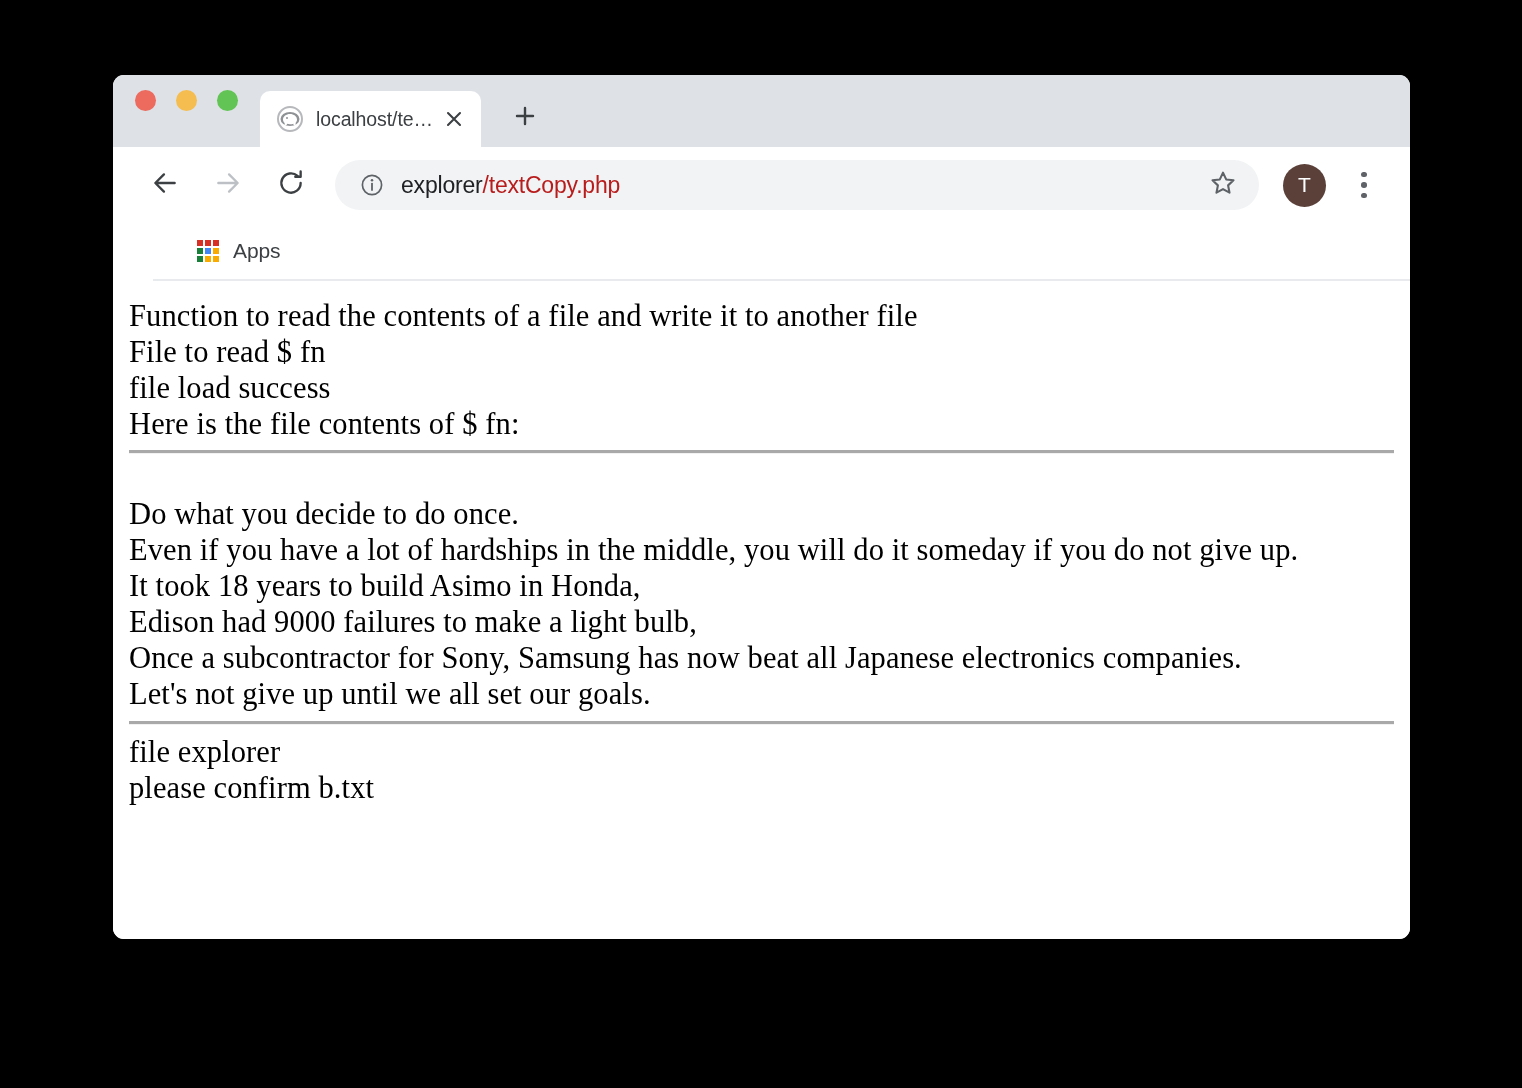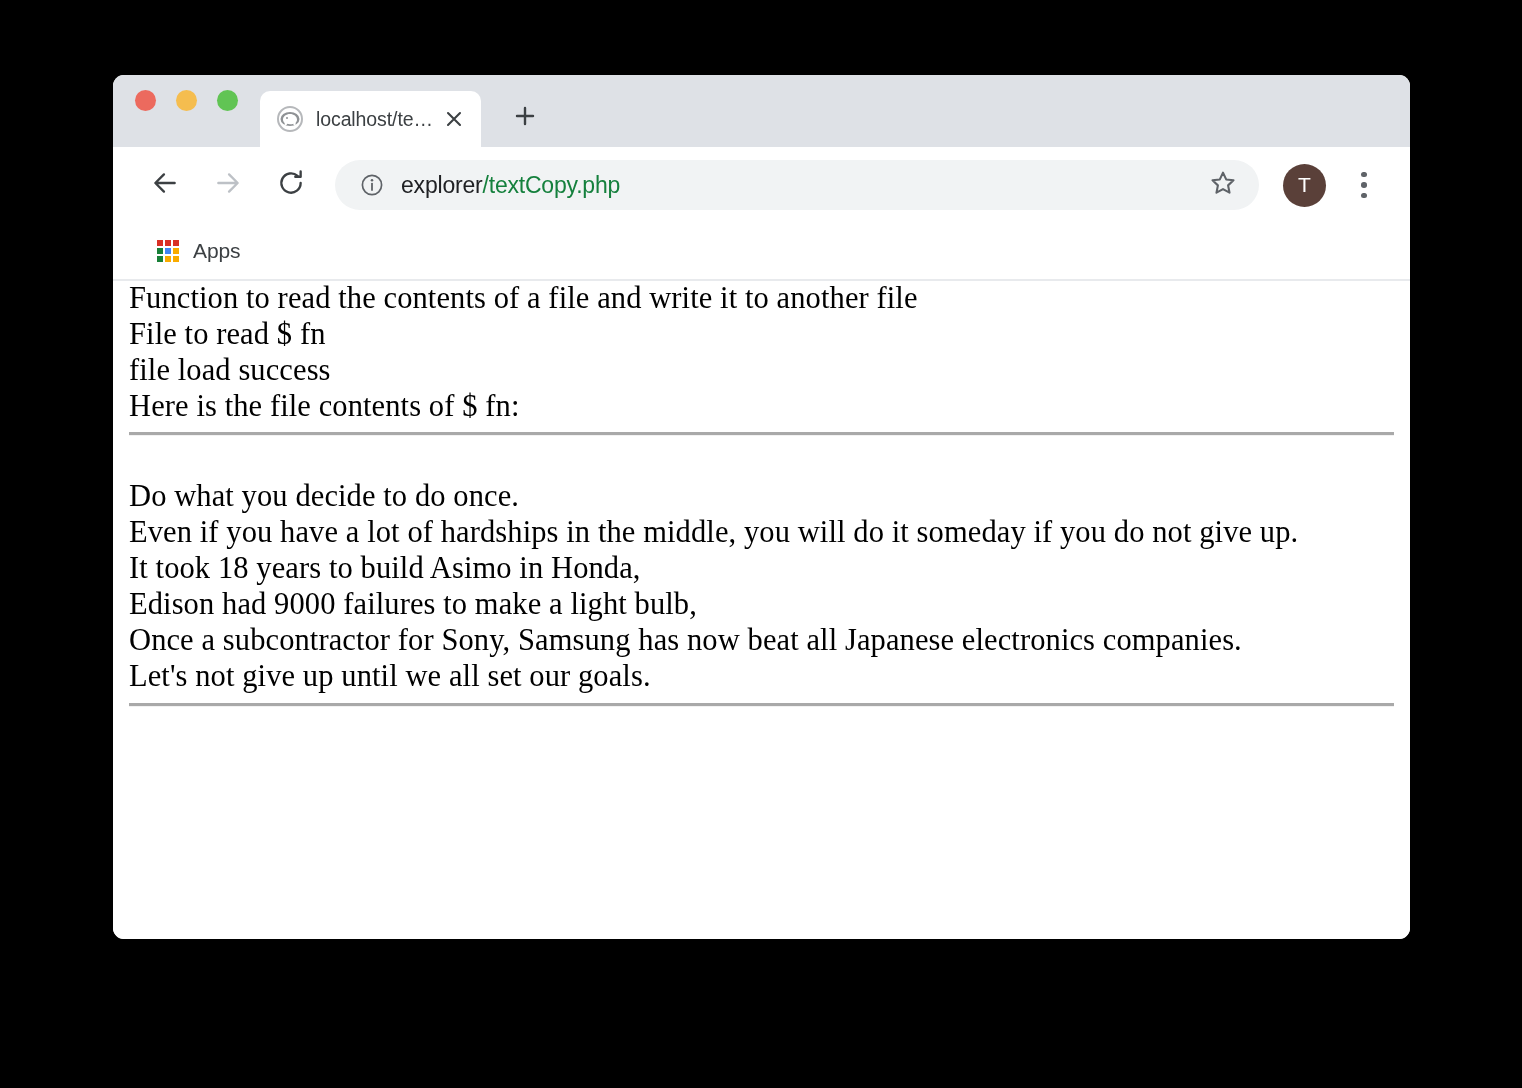--- a/index.html
+++ b/index.html
@@ -162,21 +162,21 @@
 
   .omnibox-url {
     flex: 1 1 auto;
     font-size: 23px;
     color: #202124;
     white-space: nowrap;
     overflow: hidden;
     min-width: 0;
     letter-spacing: -0.2px;
   }
-  .omnibox-url .dim { color: #15803d; }
+  .omnibox-url .dim { color: #b91c1c; }
 
   .star-btn {
     width: 44px;
     height: 44px;
     flex: 0 0 auto;
     display: flex;
     align-items: center;
     justify-content: center;
     color: #5f6368;
     margin-right: 4px;
@@ -217,20 +217,21 @@
 
   
   .bookmarks {
     height: 58px;
     background: #ffffff;
     display: flex;
     align-items: center;
     padding-left: 36px;
     border-bottom: 2px solid #e8eaed;
     flex: 0 0 auto;
+    margin-left: 40px;
   }
   .bookmark-item {
     display: flex;
     align-items: center;
     gap: 14px;
     padding: 5px 8px;
     border-radius: 5px;
   }
   .apps-grid {
     width: 22px;
@@ -244,21 +245,21 @@
   .bookmark-label {
     font-size: 21px;
     color: #3c4043;
     letter-spacing: -0.1px;
   }
 
   
   .page {
     flex: 1 1 auto;
     background: #ffffff;
-    padding: 0 16px 0 16px;
+    padding: 18px 16px 0 16px;
     overflow: hidden;
   }
 
   .pre-block {
     font-family: "Liberation Serif", serif;
     font-size: 30.5px;
     line-height: 1.18;
     color: #000000;
     white-space: pre-wrap;
     margin: 0;
@@ -397,16 +398,18 @@
 Here is the file contents of $ fn:</div>
       <hr class="rule">
       <div class="pre-block">
 Do what you decide to do once.
 Even if you have a lot of hardships in the middle, you will do it someday if you do not give up.
 It took 18 years to build Asimo in Honda,
 Edison had 9000 failures to make a light bulb,
 Once a subcontractor for Sony, Samsung has now beat all Japanese electronics companies.
 Let's not give up until we all set our goals.</div>
       <hr class="rule second">
+      <div class="pre-block">file explorer
+please confirm b.txt</div>
     </div>
 
   </div>
 </div>
 
 </body></html>

